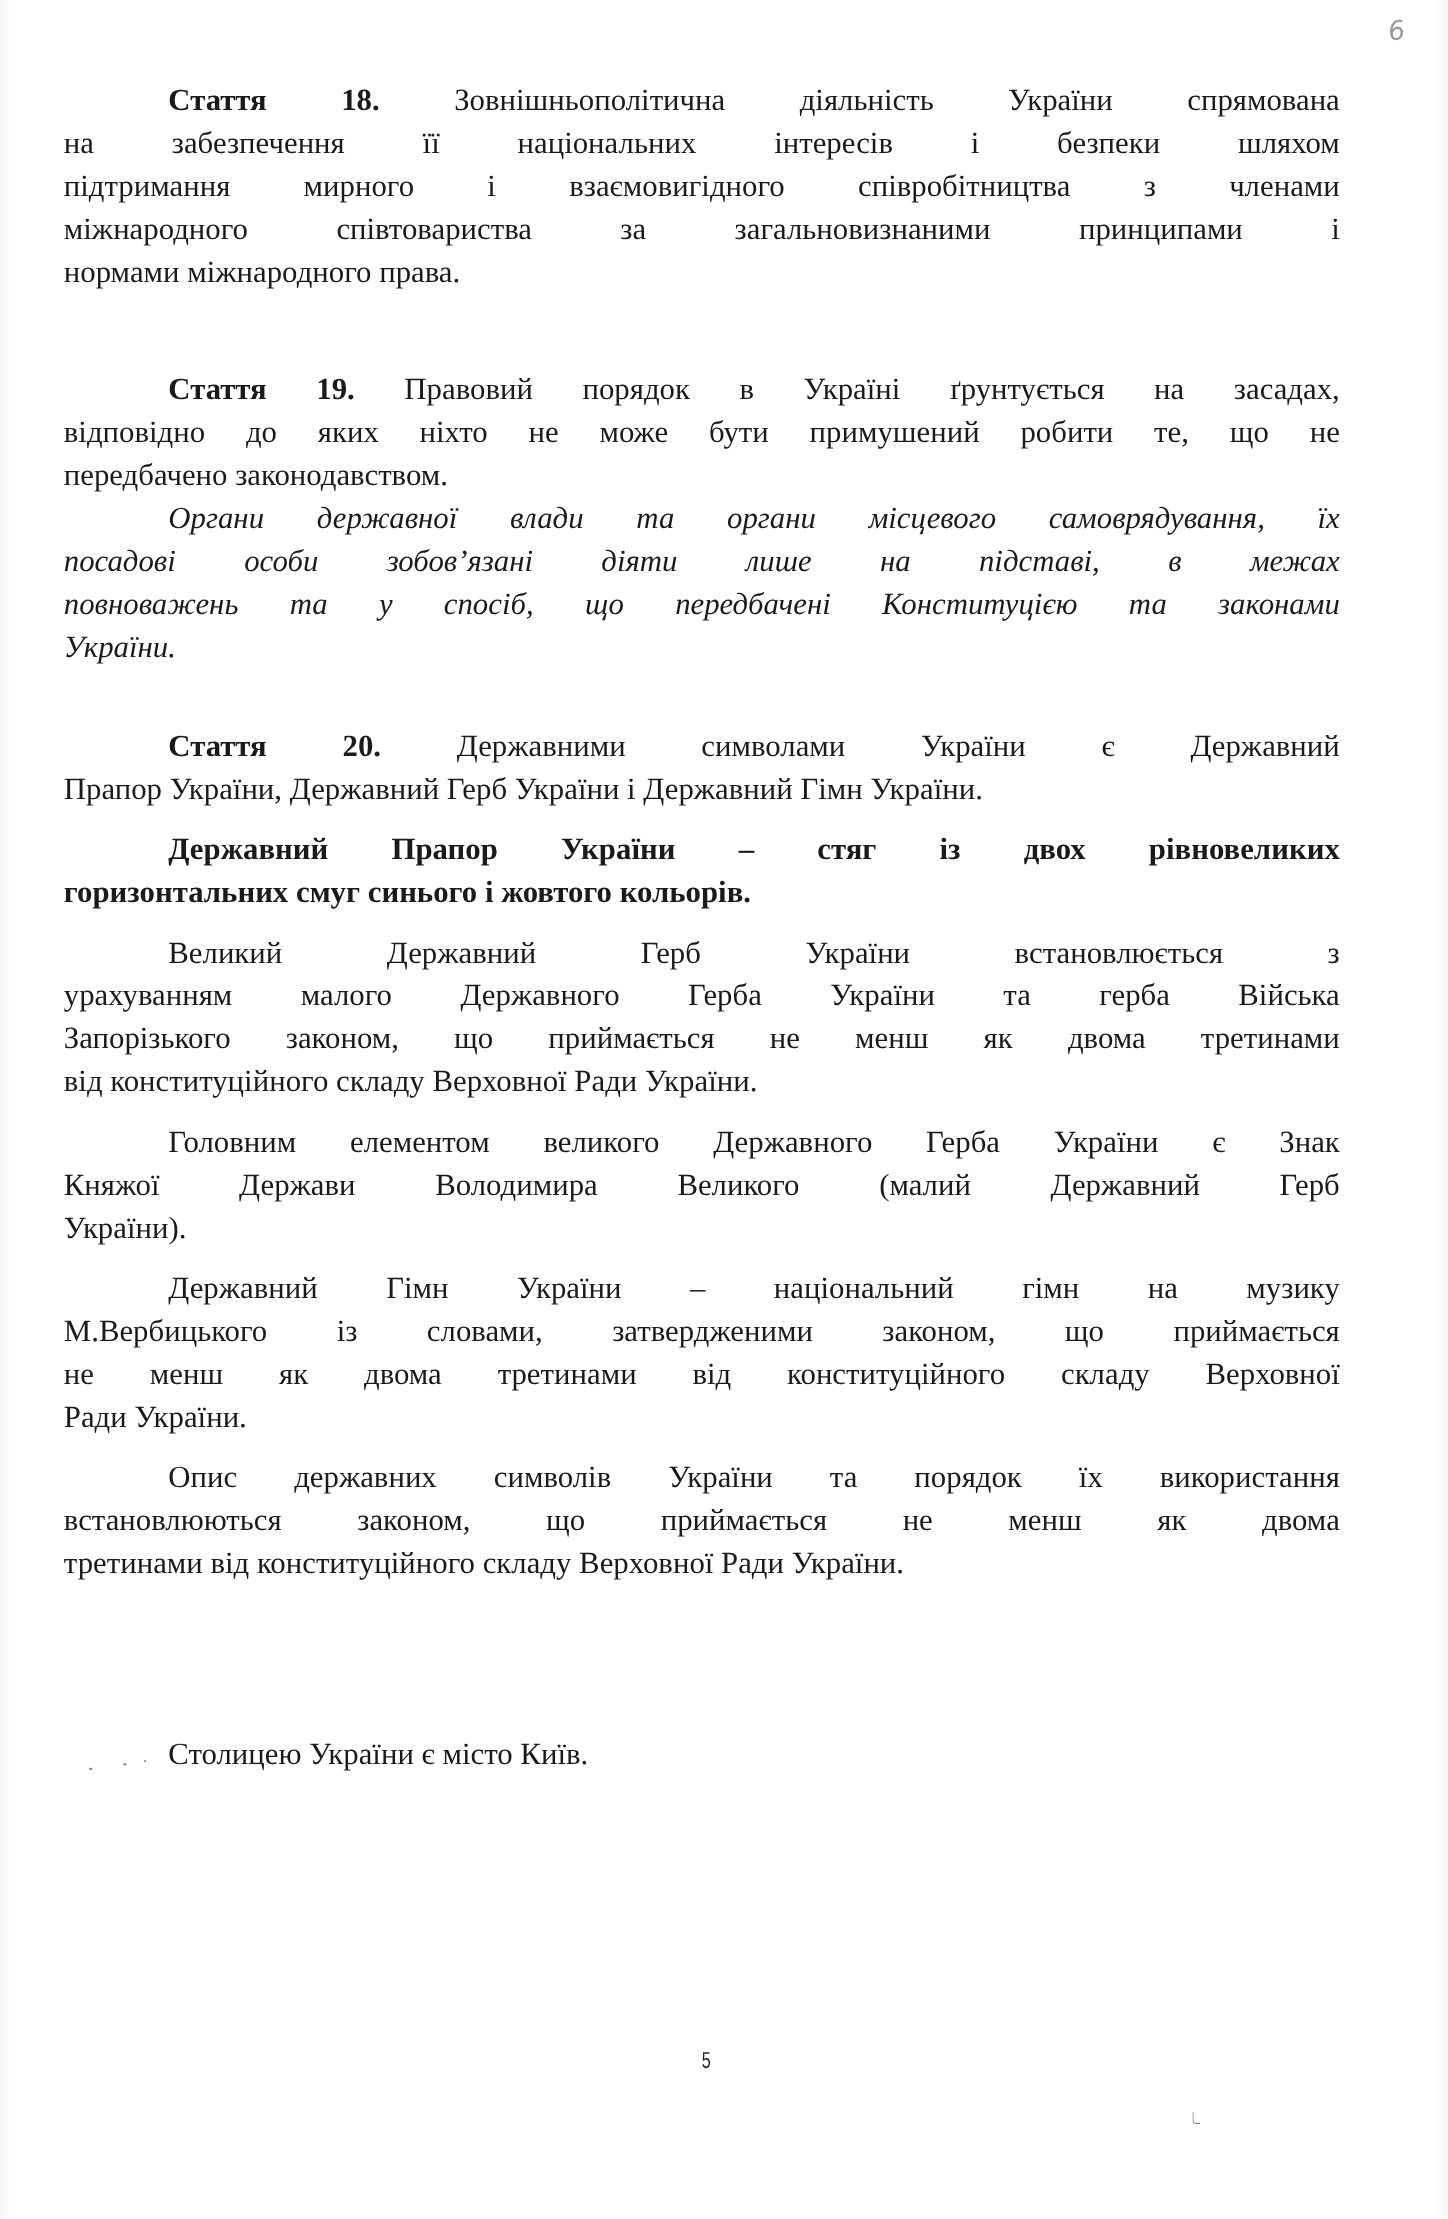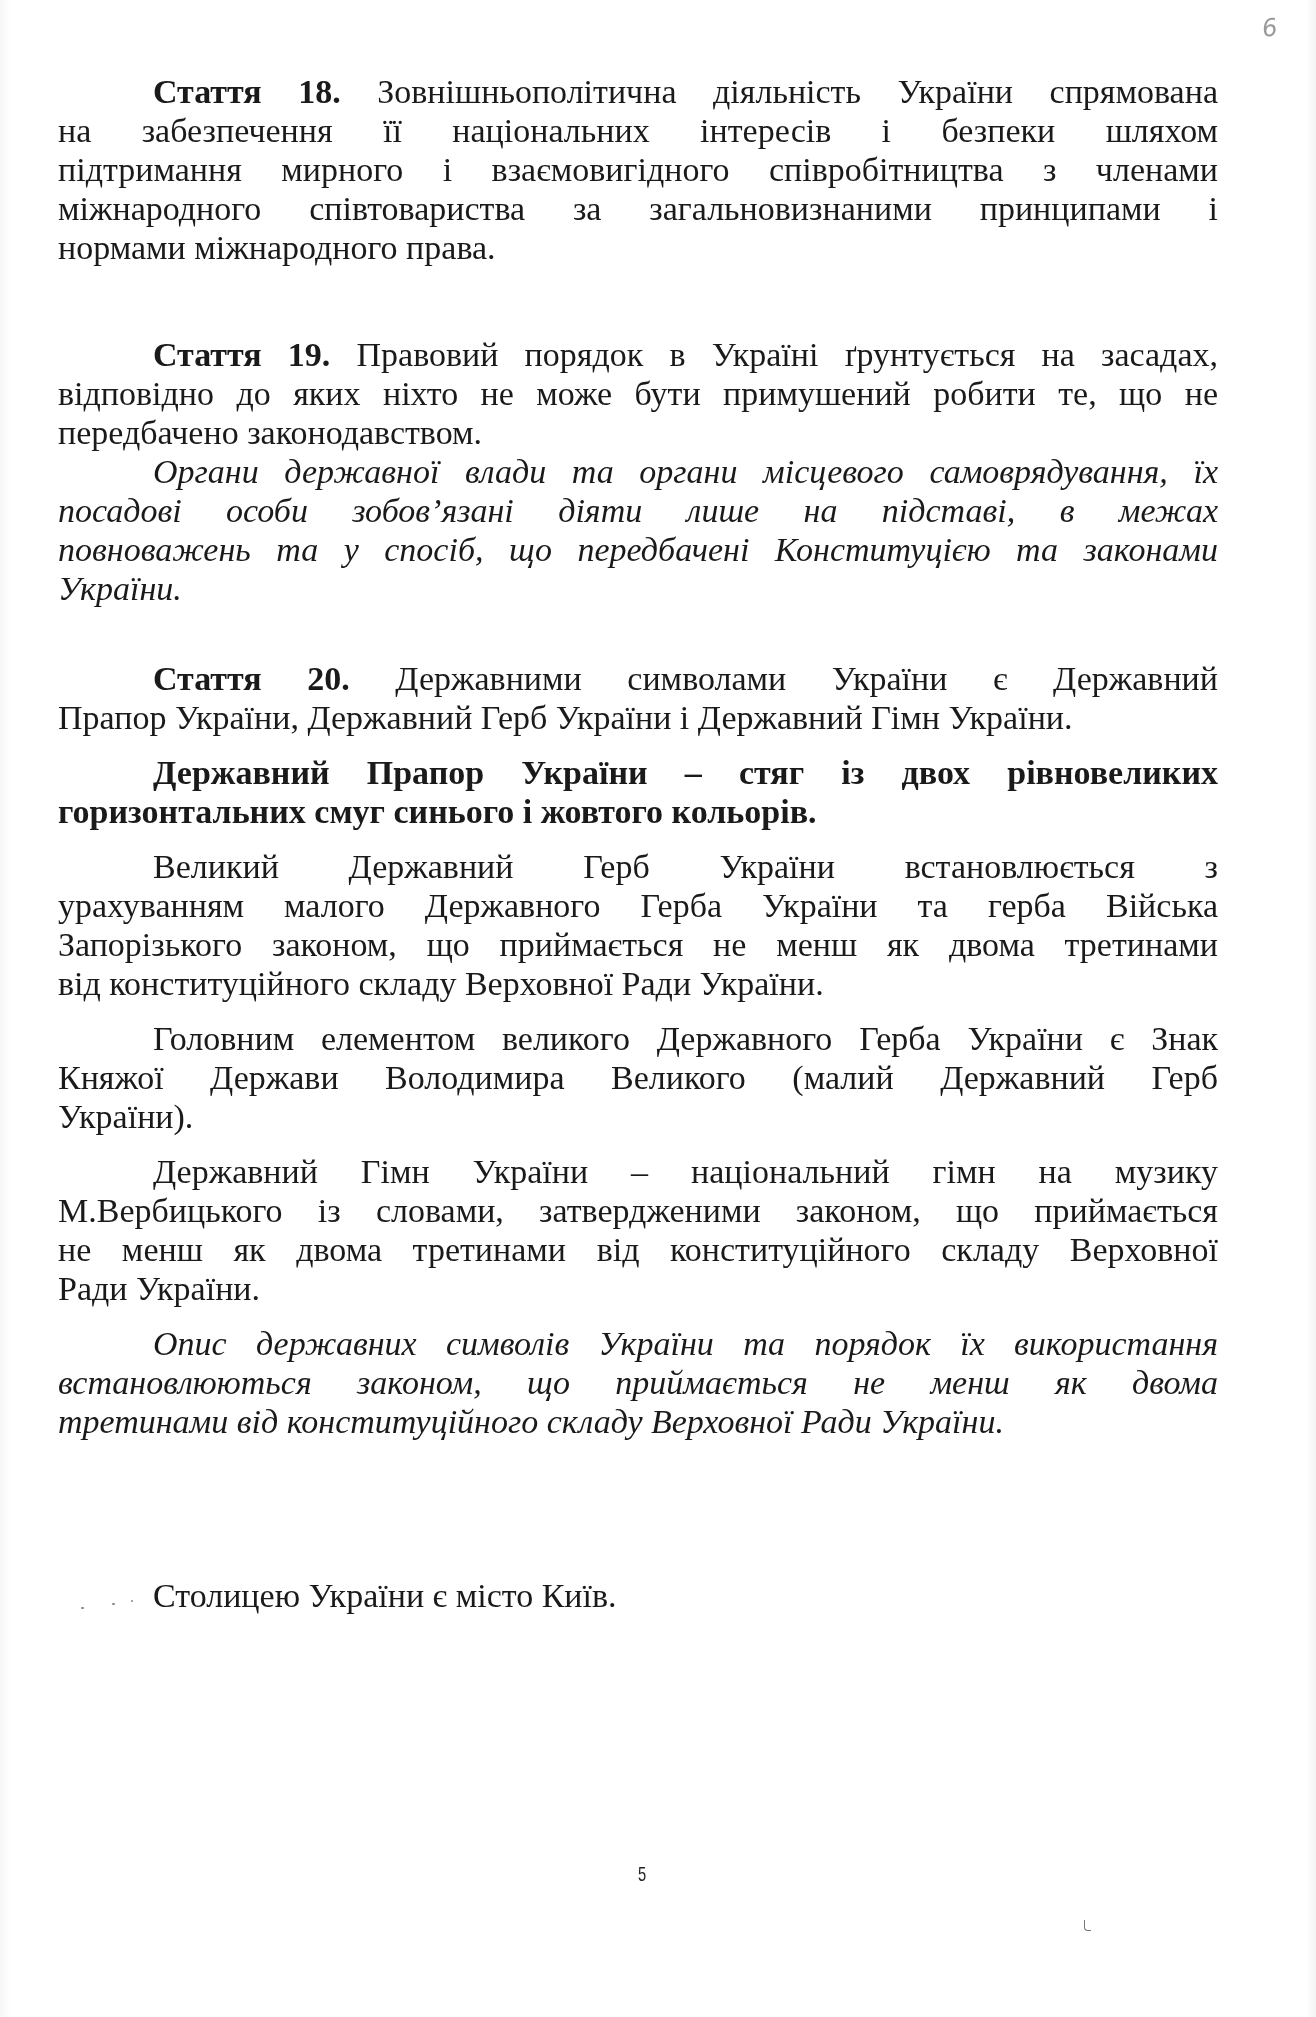--- a/index.html
+++ b/index.html
@@ -34,21 +34,21 @@
     font-family: "DejaVu Sans", sans-serif;
     font-style: italic;
     font-size: 24px;
     color: #9a9a9a;
     transform: rotate(-8deg);
   }
   .text-block {
     position: absolute;
     left: 58px;
     width: 1160px;
-    font-size: 34px;
+    font-size: 28px;
     line-height: 39px;
   }
   .line {
     display: block;
     white-space: nowrap;
     height: 39px;
     text-align: justify;
     text-align-last: justify;
   }
   .line.last {
@@ -139,21 +139,21 @@
         <span class="line indent"><span>Головним елементом великого Державного Герба України є Знак</span></span>
         <span class="line"><span>Княжої Держави Володимира Великого (малий Державний Герб</span></span>
         <span class="line last"><span>України).</span></span>
       </div>
       <div class="para" style="margin-top: 16px;">
         <span class="line indent"><span>Державний Гімн України – національний гімн на музику</span></span>
         <span class="line"><span>М.Вербицького із словами, затвердженими законом, що приймається</span></span>
         <span class="line"><span>не менш як двома третинами від конституційного складу Верховної</span></span>
         <span class="line last"><span>Ради України.</span></span>
       </div>
-      <div class="para" style="margin-top: 16px; font-style: italic;">
+      <div class="para" style="margin-top: 16px;">
         <span class="line indent"><span>Опис державних символів України та порядок їх використання</span></span>
         <span class="line"><span>встановлюються законом, що приймається не менш як двома</span></span>
         <span class="line last"><span>третинами від конституційного складу Верховної Ради України.</span></span>
       </div>
     </div>
     <div class="text-block" style="top: 1576px;">
       <div class="para">
         <span class="line indent last"><span>Столицею України є місто Київ.</span></span>
       </div>
     </div>

